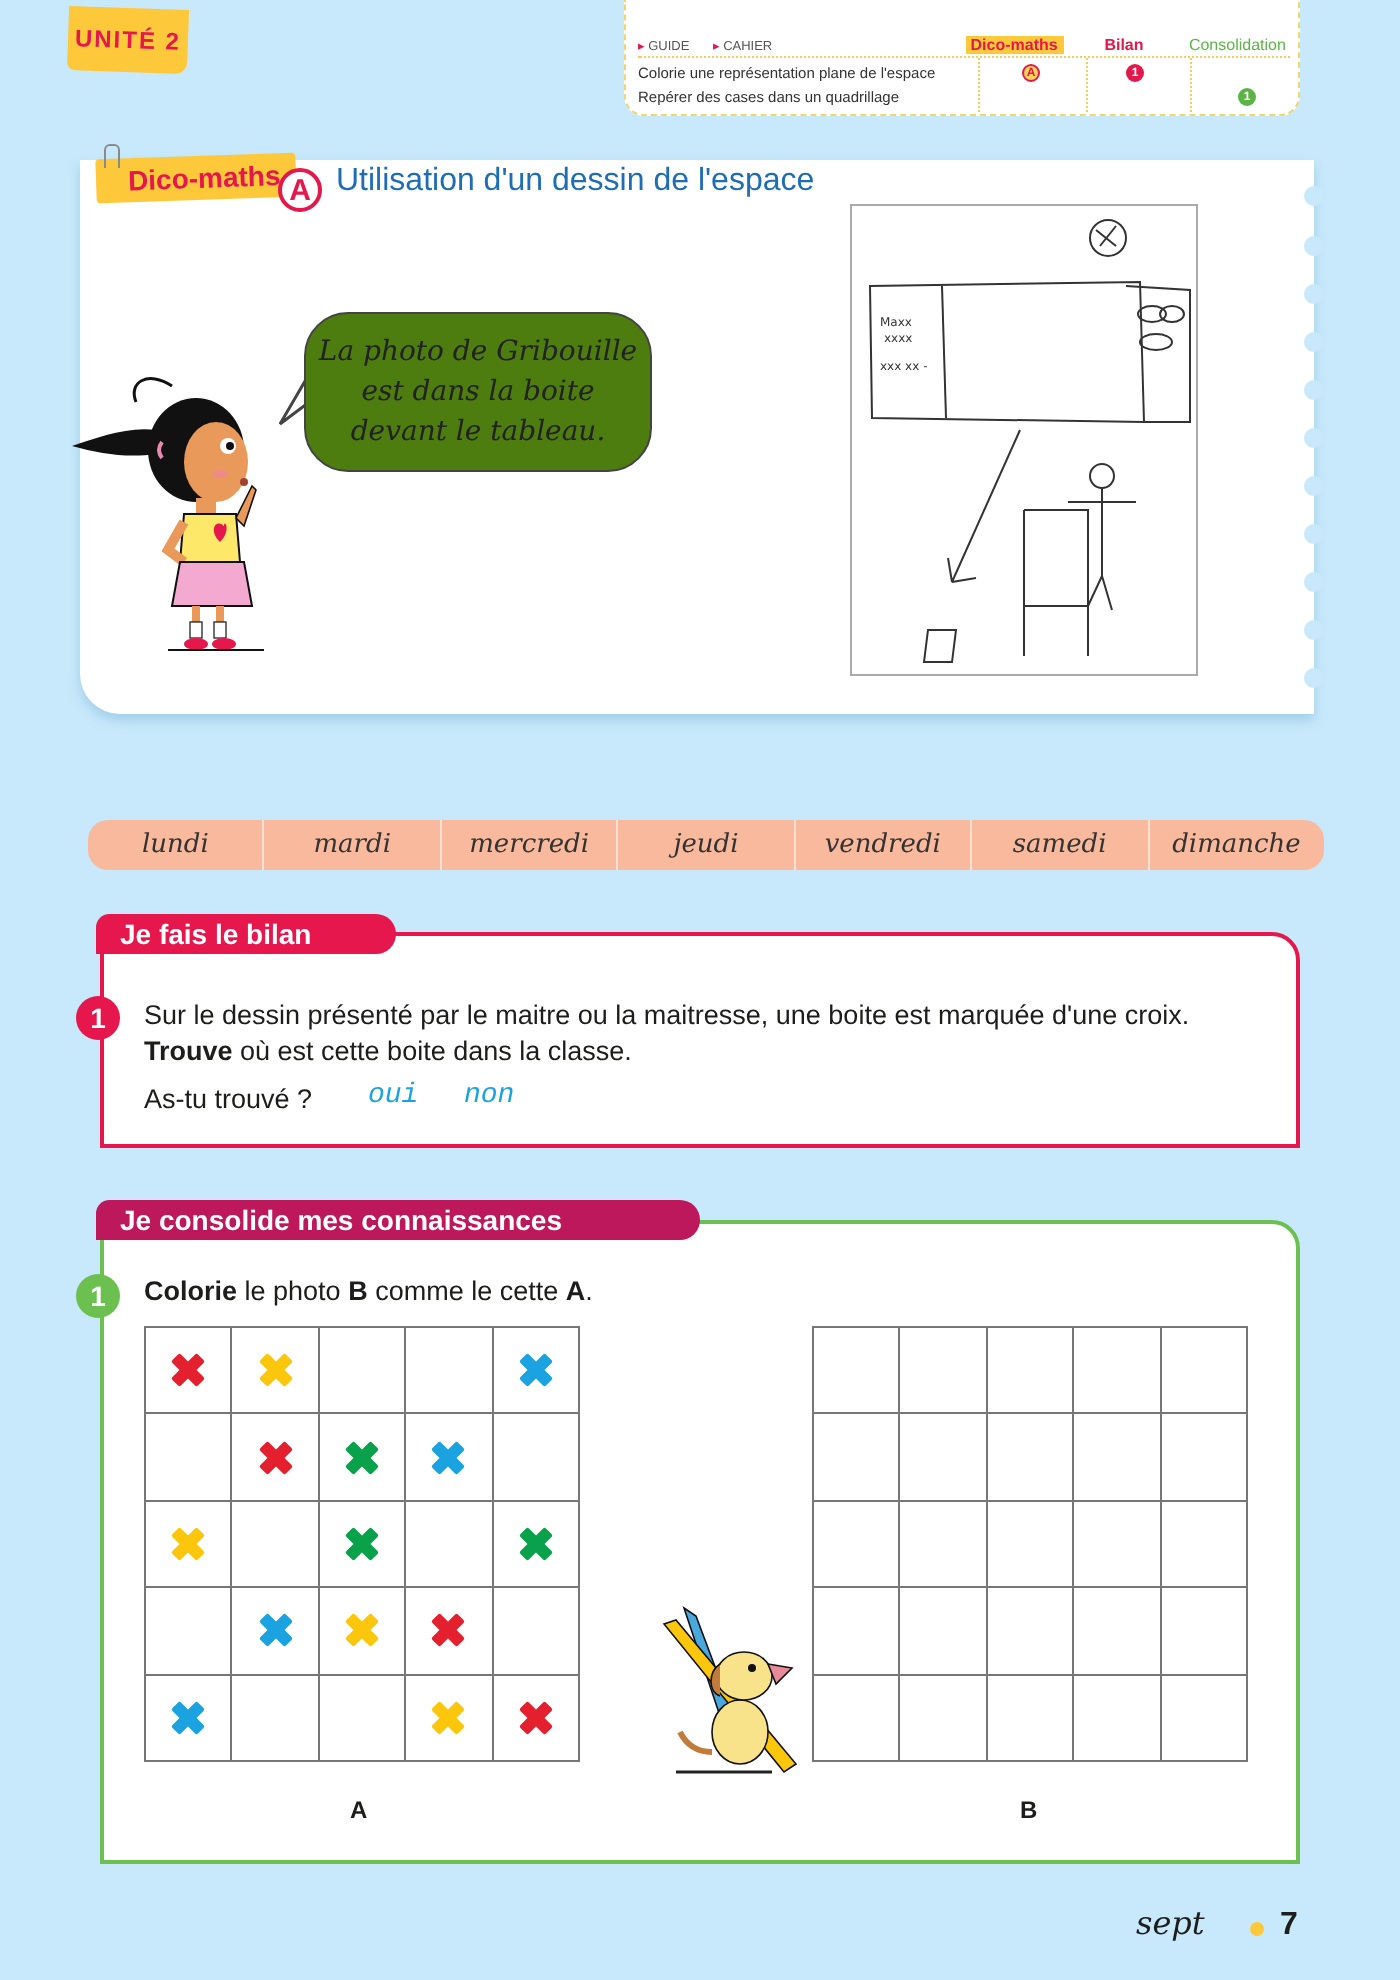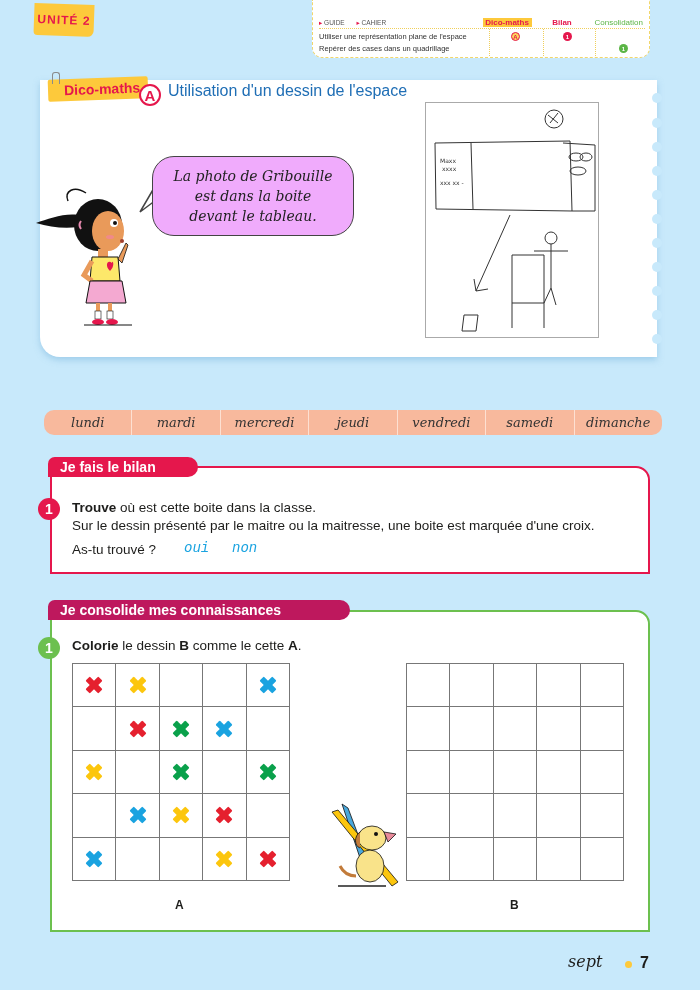--- a/index.html
+++ b/index.html
@@ -60,22 +60,22 @@
   }
   .clip-icon { left: 52px; top: 72px; width: 8px; height: 12px; border: 1.5px solid #8a8a8a; border-bottom: none; border-radius: 3px 3px 0 0; }
   .letter-circle {
     left: 139px; top: 84px; width: 22px; height: 22px; border-radius: 50%;
     border: 2px solid #e5174c; background: #fff; color: #e5174c;
     font-weight: bold; font-size: 15px; display: flex; align-items: center; justify-content: center;
   }
   .dico-title { left: 168px; top: 82px; color: #1f6eb5; font-size: 16px; }
 
   .bubble {
-    left: 152px; top: 156px; width: 202px; height: 80px;
-    border: 1.5px solid #444; border-radius: 22px; background: #f0abfc;
+    left: 152px; top: 156px; width: 174px; height: 80px;
+    border: 1.5px solid #444; border-radius: 22px; background: #4d7c0f;
     display: flex; align-items: center; justify-content: center; text-align: center;
     font-family: "DejaVu Serif", serif; font-style: italic; font-size: 14px; line-height: 20px;
     color: #222; white-space: pre-line;
   }
   .bubble-tail { left: 138px; top: 186px; }
 
   .drawing {
     left: 425px; top: 102px; width: 174px; height: 236px;
     border: 1.5px solid #aaa; background: #fff;
   }
@@ -150,21 +150,21 @@
 <div class="abs progress-card">
   <div class="pc-head">
     <div class="pc-links">
       <span>GUIDE</span>
       <span>CAHIER</span>
     </div>
     <div class="pc-col dico">Dico-maths</div>
     <div class="pc-col bilan">Bilan</div>
     <div class="pc-col conso">Consolidation</div>
   </div>
-  <div class="pc-row" style="top:32px">Utiliser une représentation plane de l'espace</div>
+  <div class="pc-row" style="top:32px">Colorie une représentation plane de l'espace</div>
   <div class="pc-row" style="top:44px">Repérer des cases dans un quadrillage</div>
   <div class="pc-vsep" style="left:176px"></div>
   <div class="pc-vsep" style="left:230px"></div>
   <div class="pc-vsep" style="left:282px"></div>
   <div class="badge a" style="left:198px;top:32px">A</div>
   <div class="badge r" style="left:250px;top:32px">1</div>
   <div class="badge g" style="left:306px;top:44px">1</div>
 </div>
 
 <div class="abs dico-panel">
@@ -249,31 +249,31 @@
   <div class="day">jeudi</div>
   <div class="day">vendredi</div>
   <div class="day">samedi</div>
   <div class="day">dimanche</div>
 </div>
 
 <div class="abs bilan-box"></div>
 <div class="abs section-head bilan-head">Je fais le bilan</div>
 <div class="abs num-badge bilan-num">1</div>
 <div class="abs bilan-text">
+  <div>Sur le dessin présenté par le maitre ou la maitresse, une boite est marquée d'une croix.</div>
   <div><b>Trouve</b><span> où est cette boite dans la classe.</span></div>
-  <div>Sur le dessin présenté par le maitre ou la maitresse, une boite est marquée d'une croix.</div>
 </div>
 <div class="abs ask">As-tu trouvé ?</div>
 <div class="abs answer" style="left:184px">oui</div>
 <div class="abs answer" style="left:232px">non</div>
 
 <div class="abs conso-box"></div>
 <div class="abs section-head conso-head">Je consolide mes connaissances</div>
 <div class="abs num-badge conso-num">1</div>
-<div class="abs conso-text"><b>Colorie</b><span> le dessin </span><b>B</b><span> comme le cette </span><b>A</b><span>.</span></div>
+<div class="abs conso-text"><b>Colorie</b><span> le photo </span><b>B</b><span> comme le cette </span><b>A</b><span>.</span></div>
 
 <div class="abs grid grid-a" id="gridA">
     <div class="cell">
       <div class="cross" style="--c: #e5202e;"></div>
     </div>
     <div class="cell">
       <div class="cross" style="--c: #fcc60d;"></div>
     </div>
     <div class="cell"></div>
     <div class="cell"></div>

